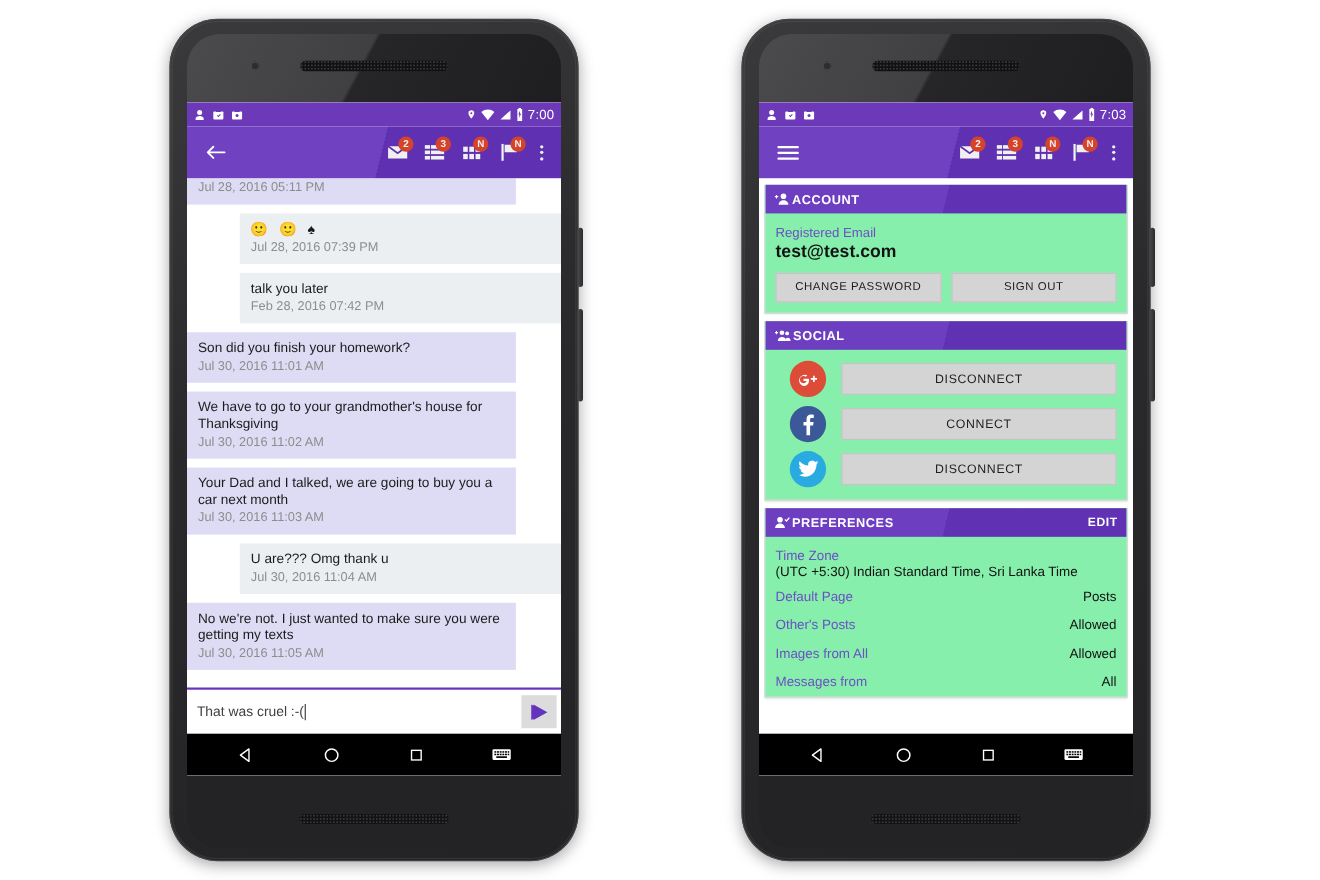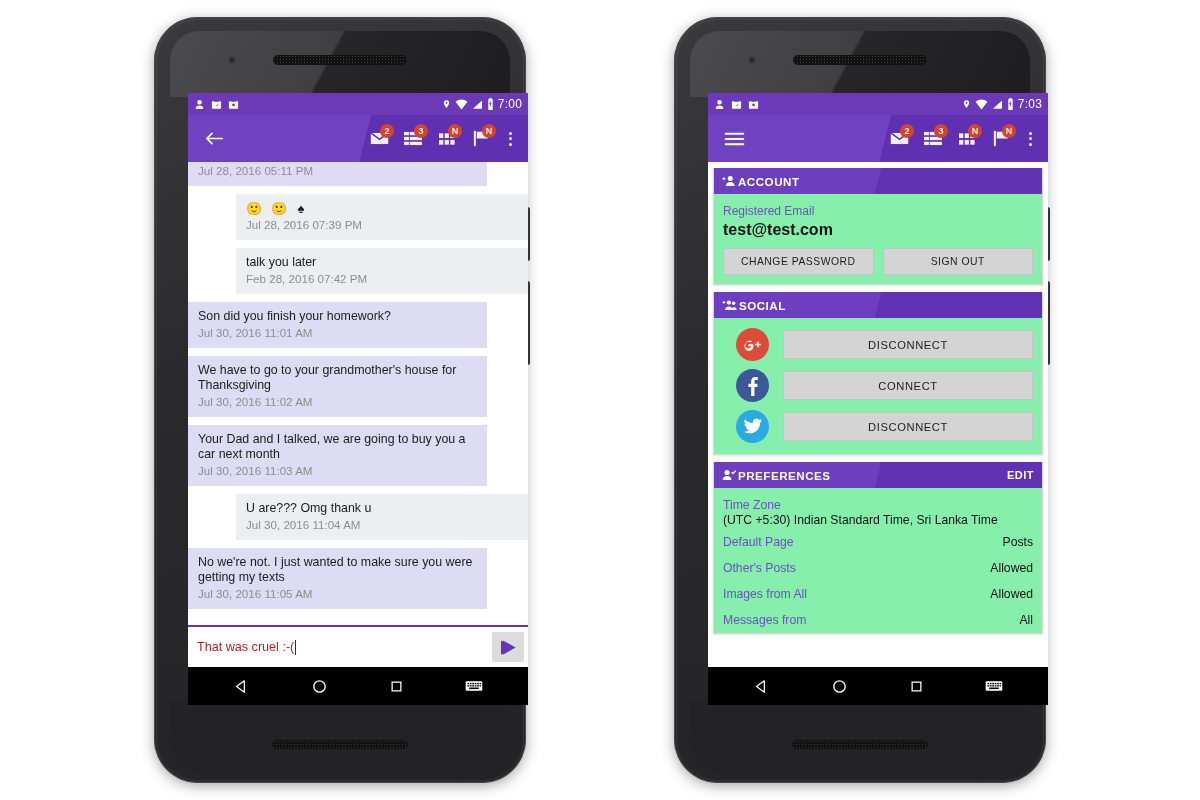--- a/index.html
+++ b/index.html
@@ -23,21 +23,21 @@
   }
 
   
   .phone {
     position: relative;
     width: 372px;
     height: 766px;
     border-radius: 44px;
     background: linear-gradient(160deg,#3a3a3c 0%,#2a2a2c 42%,#232325 100%);
     box-shadow: 0 3px 14px rgba(0,0,0,.35), inset 0 0 0 1px #4a4a4c;
-    padding: 76px 16px 78px 34px;
+    padding: 76px 16px 78px 16px;
   }
   .phone::before {     
     content:"";
     position:absolute; inset:2px;
     border-radius:42px;
     border:1px solid rgba(255,255,255,.08);
     pointer-events:none;
   }
   .glass-top {
     position: absolute;
@@ -193,21 +193,21 @@
     background: #fff;
     height: 42px;
     display: flex;
     align-items: center;
     padding: 0 4px 0 9px;
     gap: 6px;
   }
   .composer-input {
     flex: 1 1 auto;
     font-size: 12.6px;
-    color: #b91c1c;
+    color: #404040;
     display: flex;
     align-items: center;
     white-space: nowrap;
     overflow: hidden;
   }
   .caret {
     display:inline-block;
     width: 1px; height: 15px;
     background: #333;
     margin-left: 1px;

